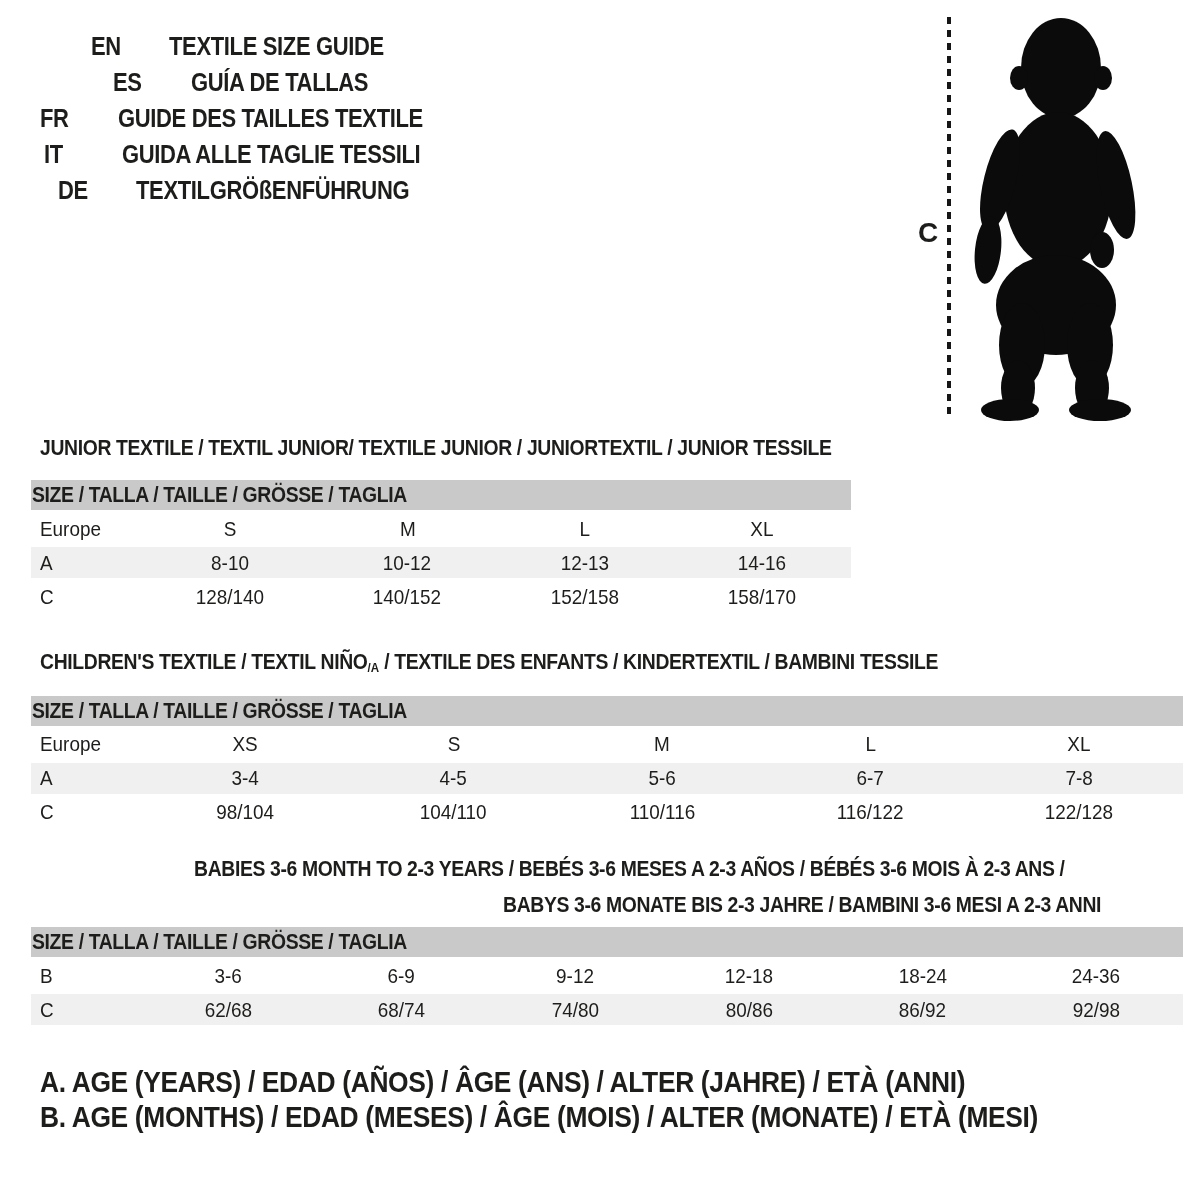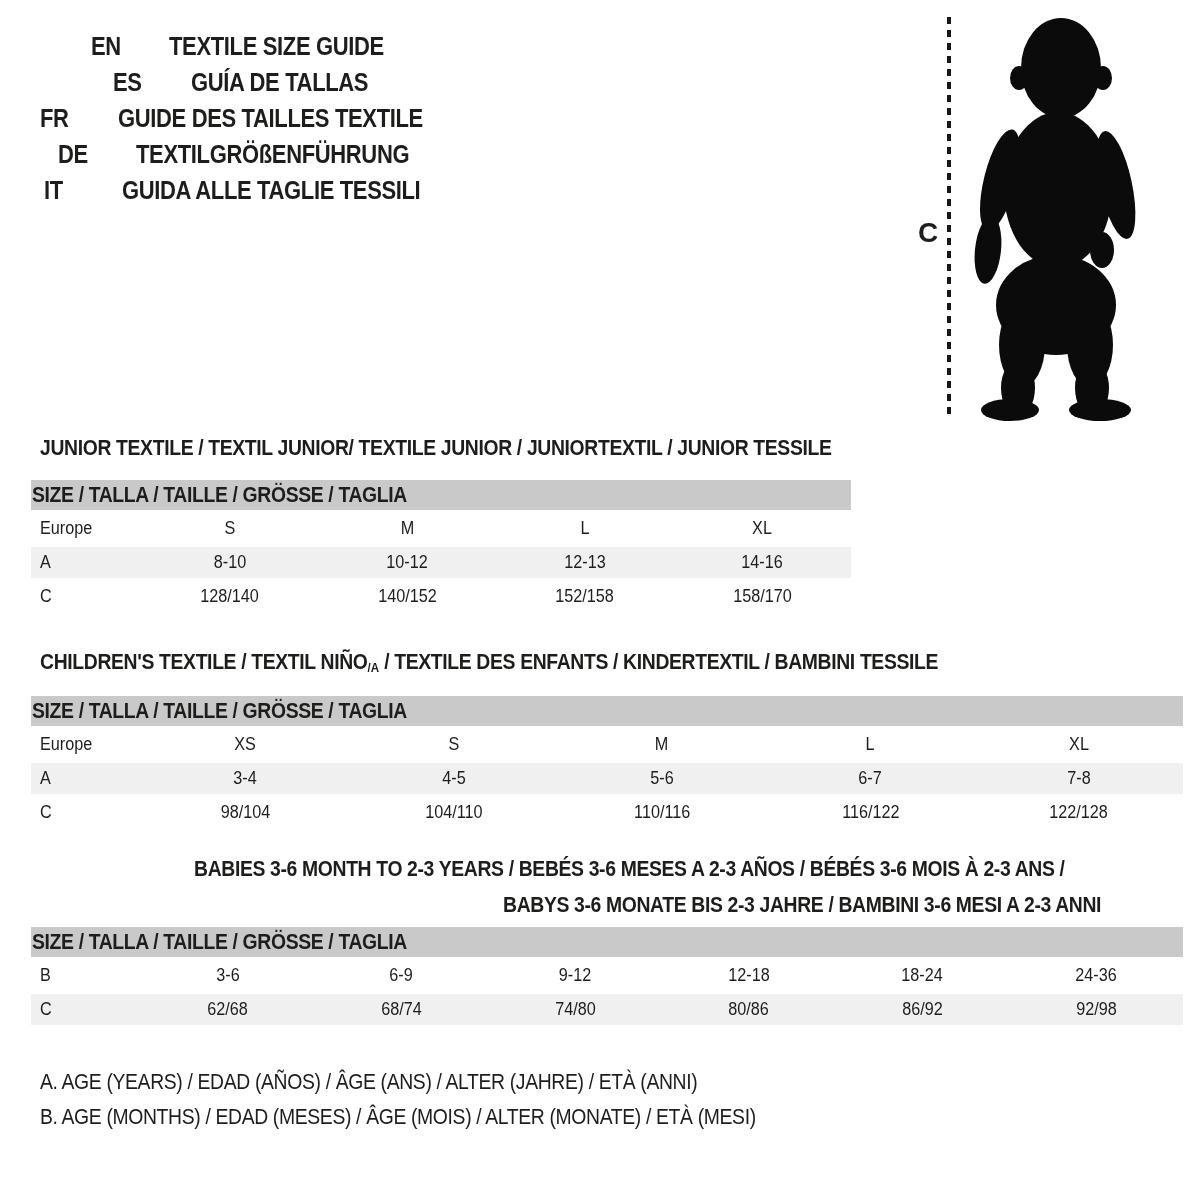--- a/index.html
+++ b/index.html
@@ -28,52 +28,52 @@
   .c-label     { position:absolute; left:914px; top:217px; width:28px; text-align:center;
                  font-weight:700; font-size:28px; line-height:32px; }
   .silhouette  { position:absolute; left:966px; top:10px; }
 
   
   .table-block { position:absolute; }
   .t-title     { font-size:22px; font-weight:700; line-height:36px; letter-spacing:-0.4px; }
   .t-header    { height:30px; background:#c9c9c9; display:flex; align-items:center;
                  padding-left:1px; font-size:22px; font-weight:700; letter-spacing:-0.4px; }
   .t-rows .t-row { display:grid; grid-template-columns:110px repeat(var(--cols), 1fr);
-                 height:31px; margin-top:3px; align-items:center; font-size:18px; font-weight:400; }
+                 height:31px; margin-top:3px; align-items:center; font-size:21px; font-weight:400; }
   .t-row .cell { text-align:center; }
   .t-row .label-cell { text-align:left; padding-left:9px; }
   .t-row.shaded { background:#f0f0f0; }
 
   
-  .legend      { position:absolute; left:40px; top:1064px; font-size:22px; font-weight:400; letter-spacing:-0.4px; }
+  .legend      { position:absolute; left:40px; top:1064px; font-size:30px; font-weight:700; letter-spacing:-0.4px; }
   .legend-line { height:35px; display:flex; align-items:center; }
 </style>
 </head>
 <body style="background: rgb(255, 255, 255); color: rgb(29, 29, 27);">
 
 <div class="lang-block">
   <div class="lang-row">
     <span class="lang-code"><span class="cond">EN</span></span>
     <span class="cond">TEXTILE SIZE GUIDE</span>
   </div>
   <div class="lang-row">
     <span class="lang-code"><span class="cond">ES</span></span>
     <span class="cond">GUÍA DE TALLAS</span>
   </div>
   <div class="lang-row">
     <span class="lang-code"><span class="cond">FR</span></span>
     <span class="cond">GUIDE DES TAILLES TEXTILE</span>
   </div>
   <div class="lang-row">
+    <span class="lang-code"><span class="cond">IT</span></span>
+    <span class="cond">GUIDA ALLE TAGLIE TESSILI</span>
+  </div>
+  <div class="lang-row">
     <span class="lang-code"><span class="cond">DE</span></span>
     <span class="cond">TEXTILGRÖßENFÜHRUNG</span>
-  </div>
-  <div class="lang-row">
-    <span class="lang-code"><span class="cond">IT</span></span>
-    <span class="cond">GUIDA ALLE TAGLIE TESSILI</span>
   </div>
 </div>
 
 <div class="figure">
   <div class="dash-line"></div>
   <div class="c-label">C</div>
   <svg class="silhouette" width="184" height="412" viewBox="0 0 184 412" xmlns="http://www.w3.org/2000/svg">
     <g fill="#0b0b0b">
       <ellipse cx="95" cy="58" rx="40" ry="50"></ellipse>
       <ellipse cx="53" cy="68" rx="9" ry="12"></ellipse>

